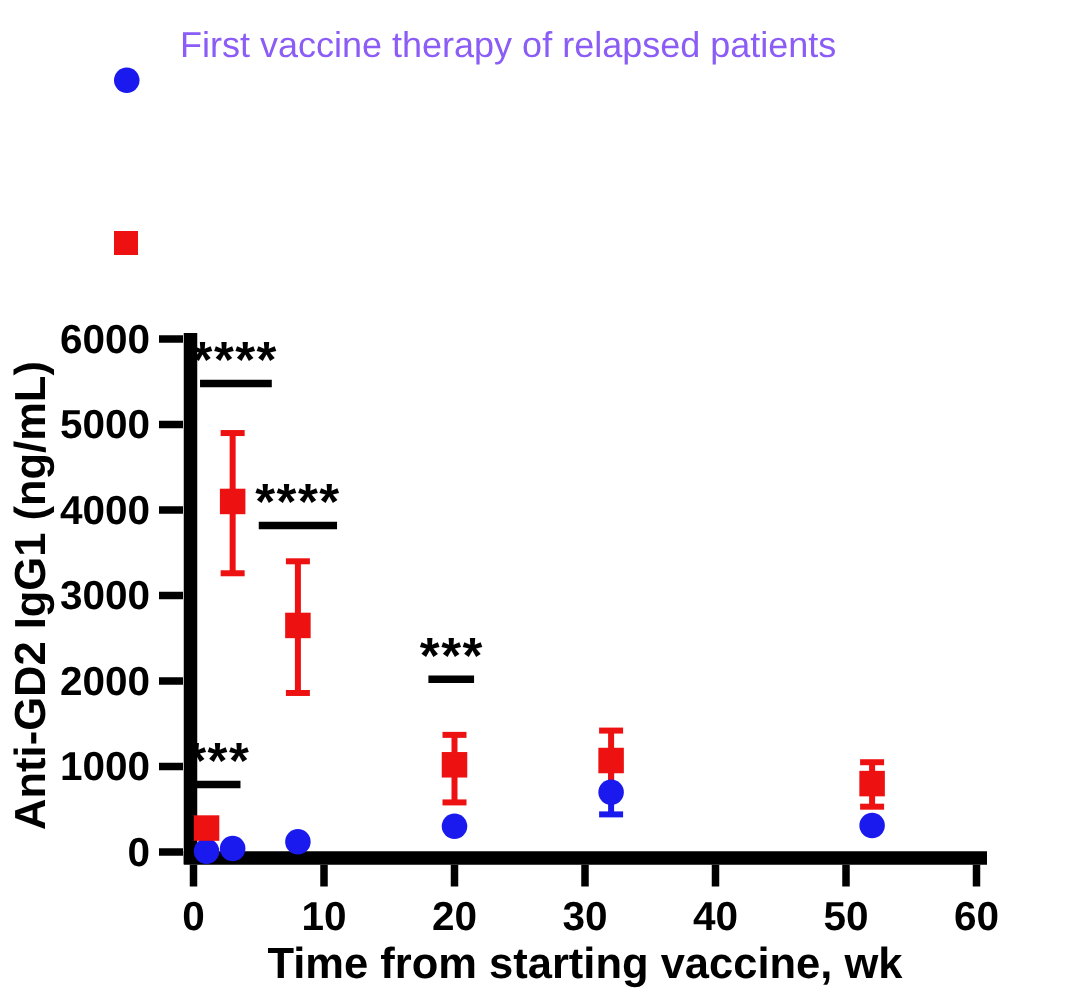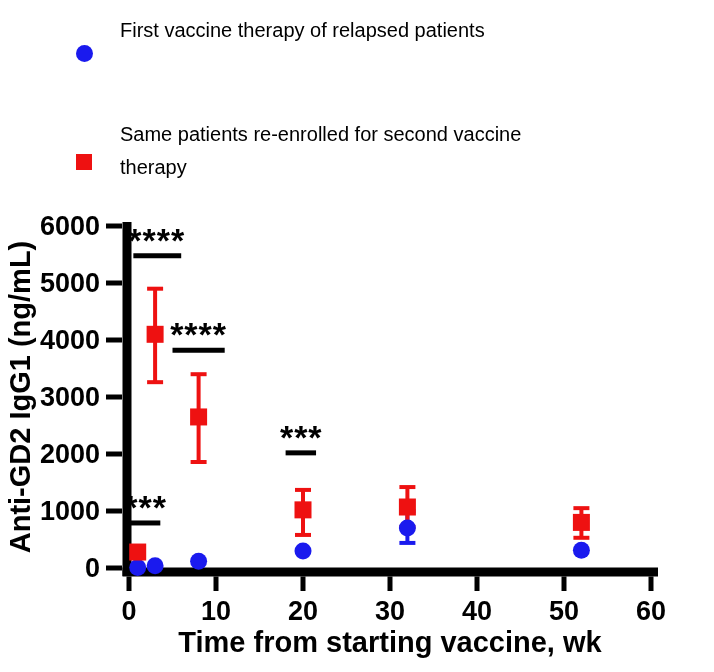--- a/index.html
+++ b/index.html
@@ -7,42 +7,41 @@
     width:714px;height:672px;position:relative;background:#ffffff;overflow:hidden;
     font-family:"Liberation Sans", sans-serif;
   }
   .legend{position:absolute;left:0;top:0;width:714px;height:190px;}
   .legend-item{position:absolute;left:76px;width:630px;}
   .legend-marker{position:absolute;left:0;display:block;}
   .legend-marker.circle{width:17px;height:17px;border-radius:50%;}
   .legend-marker.square{width:16px;height:16px;}
   .legend-text{
     display:block;margin-left:44px;
-    font-size:20px;line-height:33px;color:#000000;letter-spacing:0px;
+    font-size:24px;line-height:33px;color:#8b5cf6;letter-spacing:0px;
   }
   #chart-svg{position:absolute;left:0;top:0;}
   #chart-svg text{font-family:"Liberation Sans", sans-serif;font-weight:bold;fill:#000000;}
 </style>
 </head>
 <body>
 
 <div class="legend">
 
   <div class="legend-item" style="top:14px;">
     <span class="legend-marker circle" style="top: 31px; background: rgb(26, 26, 238);"></span>
     <span class="legend-text">
       <span>First vaccine therapy of relapsed patients</span><br>
     </span>
   </div>
 
   <div class="legend-item" style="top:118px;">
     <span class="legend-marker square" style="top: 36px; background: rgb(238, 17, 17);"></span>
     <span class="legend-text">
-      <span>Same patients re-enrolled for second vaccine</span><br>
-      <span>therapy</span>
+      <br>
     </span>
   </div>
 
 </div>
 
 <svg id="chart-svg" width="714" height="672" viewBox="0 0 714 672">
     <line x1="127" y1="222" x2="127" y2="576" stroke="#000000" stroke-width="9"></line>
     <line x1="122.5" y1="572" x2="658" y2="572" stroke="#000000" stroke-width="9"></line>
     <line x1="122" y1="568" x2="106" y2="568" stroke="#000000" stroke-width="5"></line>
     <text x="100" y="577" font-size="27" text-anchor="end">0</text>

